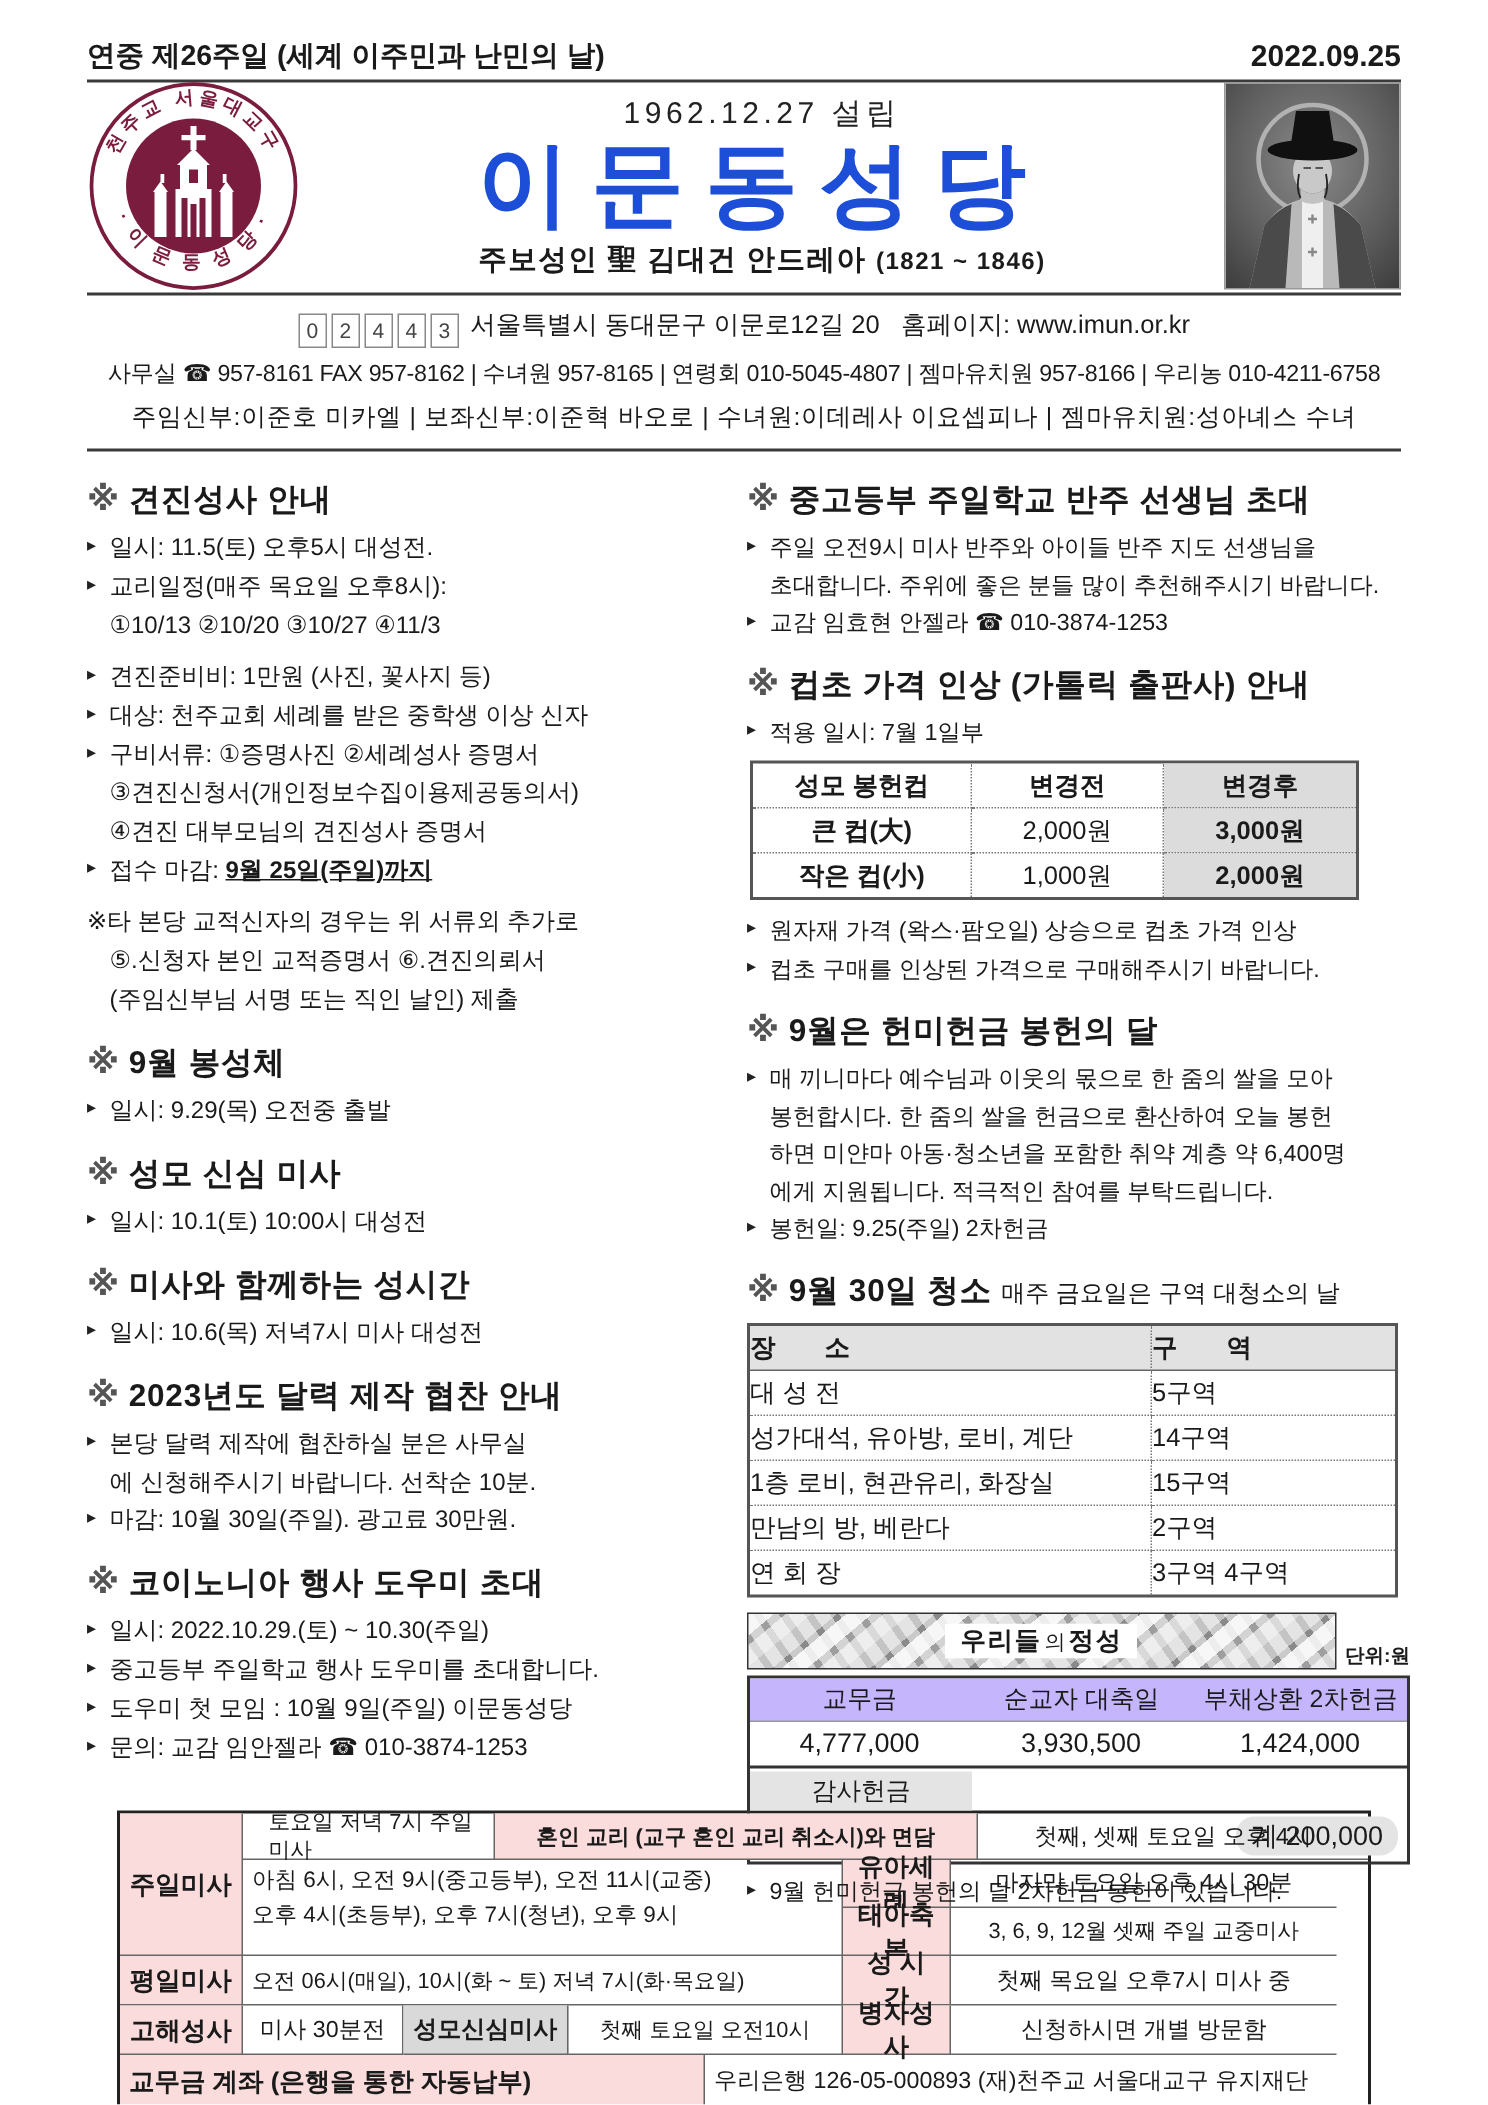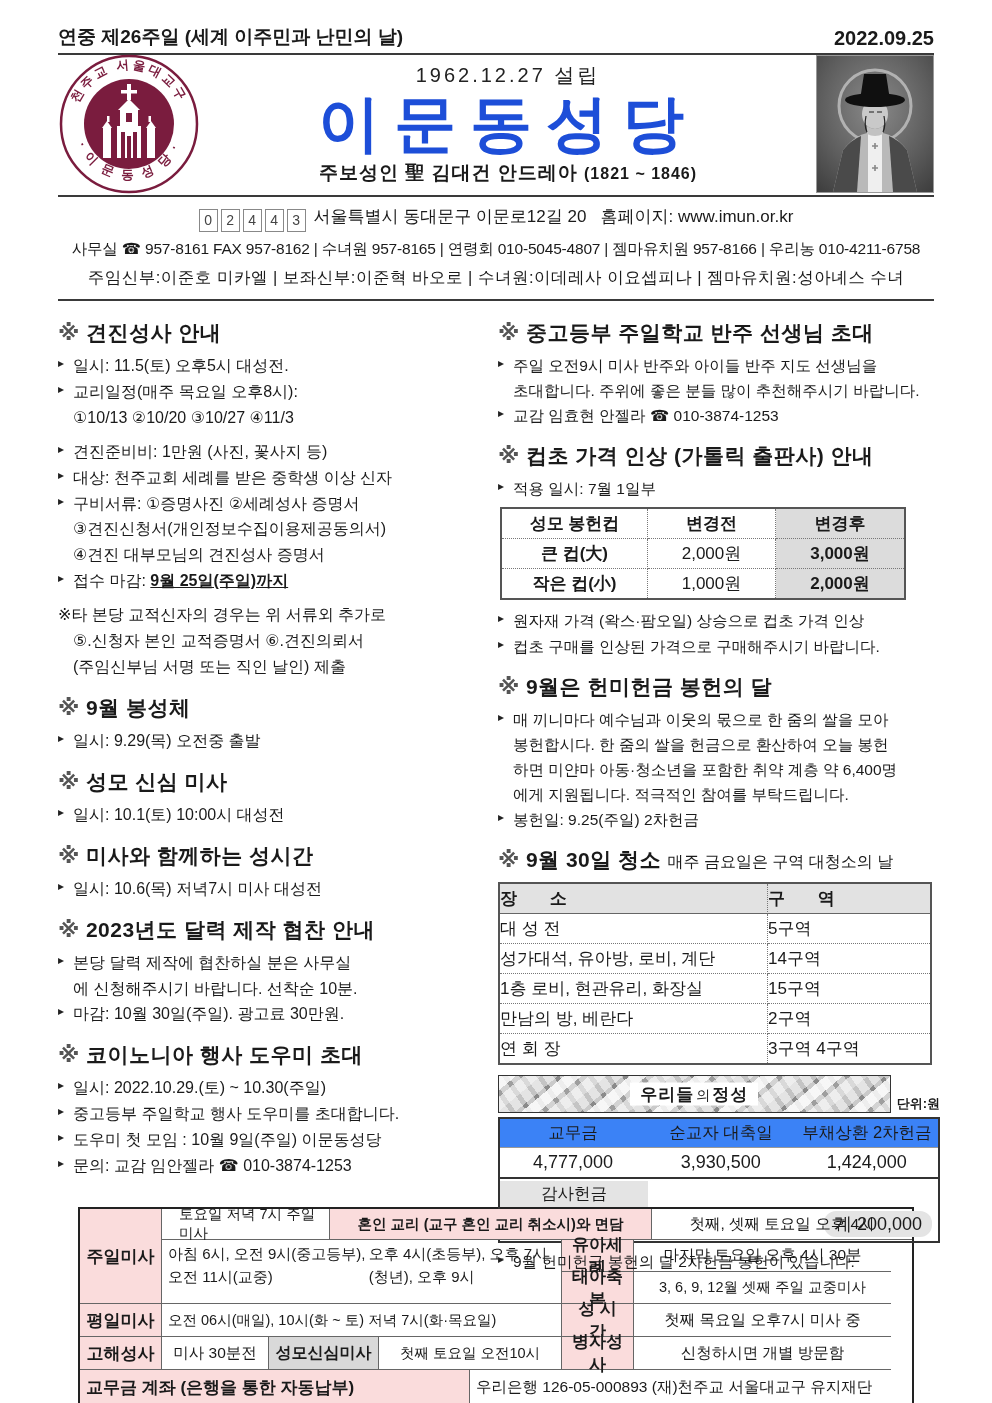--- a/index.html
+++ b/index.html
@@ -67,21 +67,21 @@
     background:
       repeating-linear-gradient(55deg,rgba(255,255,255,.55) 0 9px,rgba(0,0,0,0) 9px 14px),
       repeating-linear-gradient(-40deg,#d9d9d9 0 11px,#9e9e9e 11px 16px,#ededed 16px 27px,#8a8a8a 27px 31px,#c4c4c4 31px 42px);}
   .glass-label{position:absolute;left:50%;top:50%;transform:translate(-50%,-50%);
     background:#fff;padding:0 10px;white-space:nowrap;}
   .glass-label .big{font-size:17px;font-weight:bold;letter-spacing:1px;}
   .glass-label .small{font-size:14px;margin:0 2px;}
   .unit{font-size:13px;font-weight:bold;margin-left:6px;white-space:nowrap;}
   
   .dtable{width:438px;border:2px solid #333;margin-top:4px;}
-  .dhead{display:flex;background:#3b82f6;border-bottom:1px solid #999;}
+  .dhead{display:flex;background:#c4b5fd;border-bottom:1px solid #999;}
   .dhead>div{font-size:16.5px;padding:3px 0;text-align:center;}
   .dv{display:flex;border-bottom:2px solid #333;}
   .dv>div{font-size:18px;padding:4px 12px;text-align:center;}
   .dc1{width:146px;} .dc2{width:150px;} .dc3{width:142px;}
   .dthanks{padding:2px 0;}
   .dthanks .tbox{display:inline-block;background:#e4e4e4;width:148px;font-size:16.5px;
     padding:2px 0;text-align:center;}
   .dlast{display:flex;justify-content:space-between;align-items:center;padding:2px 6px 4px 8px;}
   .dname{font-size:16.5px;} .damt{font-size:14px;margin-left:14px;}
   .dtotal{background:#e4e4e4;font-size:18px;padding:1px 10px;border-radius:12px;}
@@ -93,21 +93,21 @@
     display:flex;align-items:center;font-size:15.5px;padding:2px 6px;}
   .cell.last{border-right:none;}
   .cell.ctr{justify-content:center;text-align:center;}
   .pink{background:#fadcdc;font-weight:bold;font-size:17px;}
   .gray{background:#d9d9d9;font-weight:bold;font-size:16px;}
   .blockA{display:flex;}
   .a-left{width:82px;}
   .a-right{width:750px;display:flex;flex-direction:column;}
   .a-r1{display:flex;height:31px;}
   .a-r23{display:flex;height:64px;}
-  .a-r23-left{width:400px;flex-direction:row;justify-content:flex-start;align-items:flex-start;}
+  .a-r23-left{width:400px;flex-direction:column;justify-content:flex-start;align-items:flex-start;}
   .a-r23-right{width:350px;display:flex;flex-direction:column;}
   .a-mini{display:flex;height:32px;}
   .w168{width:168px;padding-left:17px;} .w322{width:322px;font-size:14.5px;justify-content:center;}
   .w260{width:260px;} .w93{width:72px;} .w257{width:257px;}
   .w82{width:82px;} .w400{width:400px;} .w107{width:107px;} .w110{width:110px;} .w183{width:183px;}
   .w390{width:390px;} .w442{width:442px;}
   .rB,.rC{height:33px;} .rD{height:35px;}
   .rD .cell{border-bottom:none;}
   .small-line{font-size:15px;line-height:1.55;}
   

